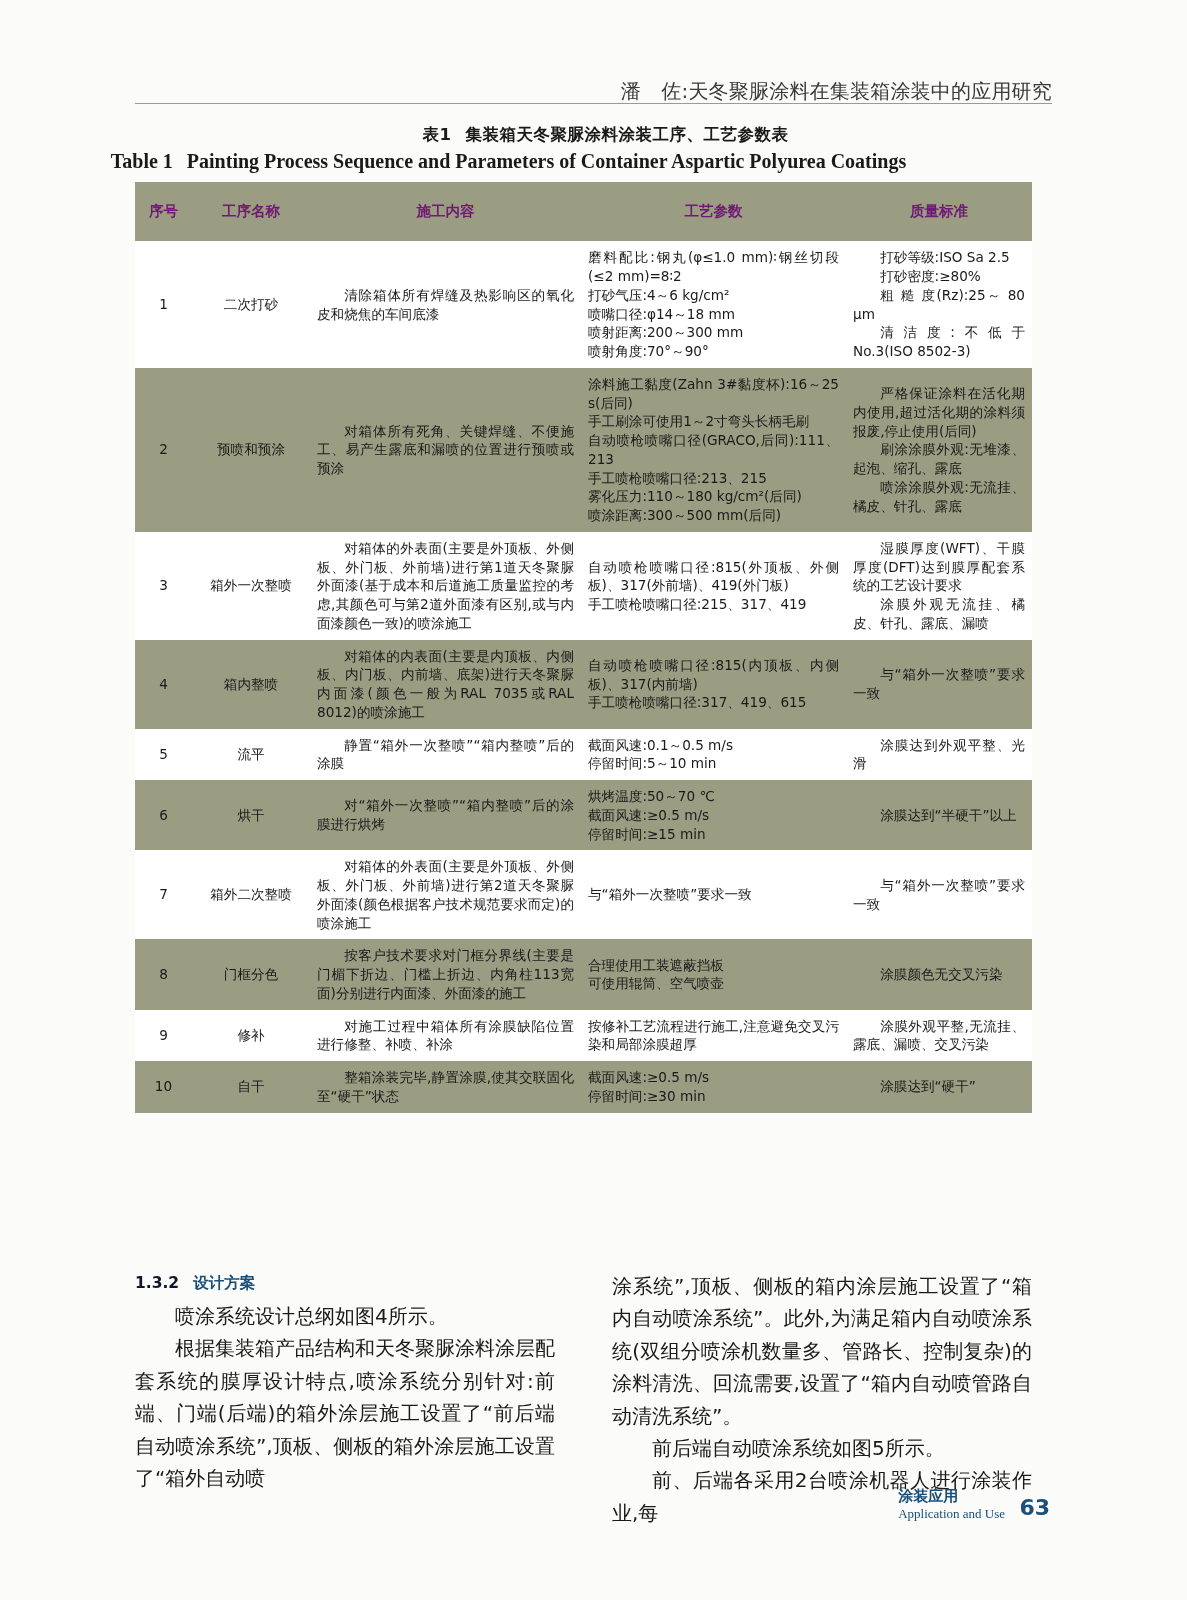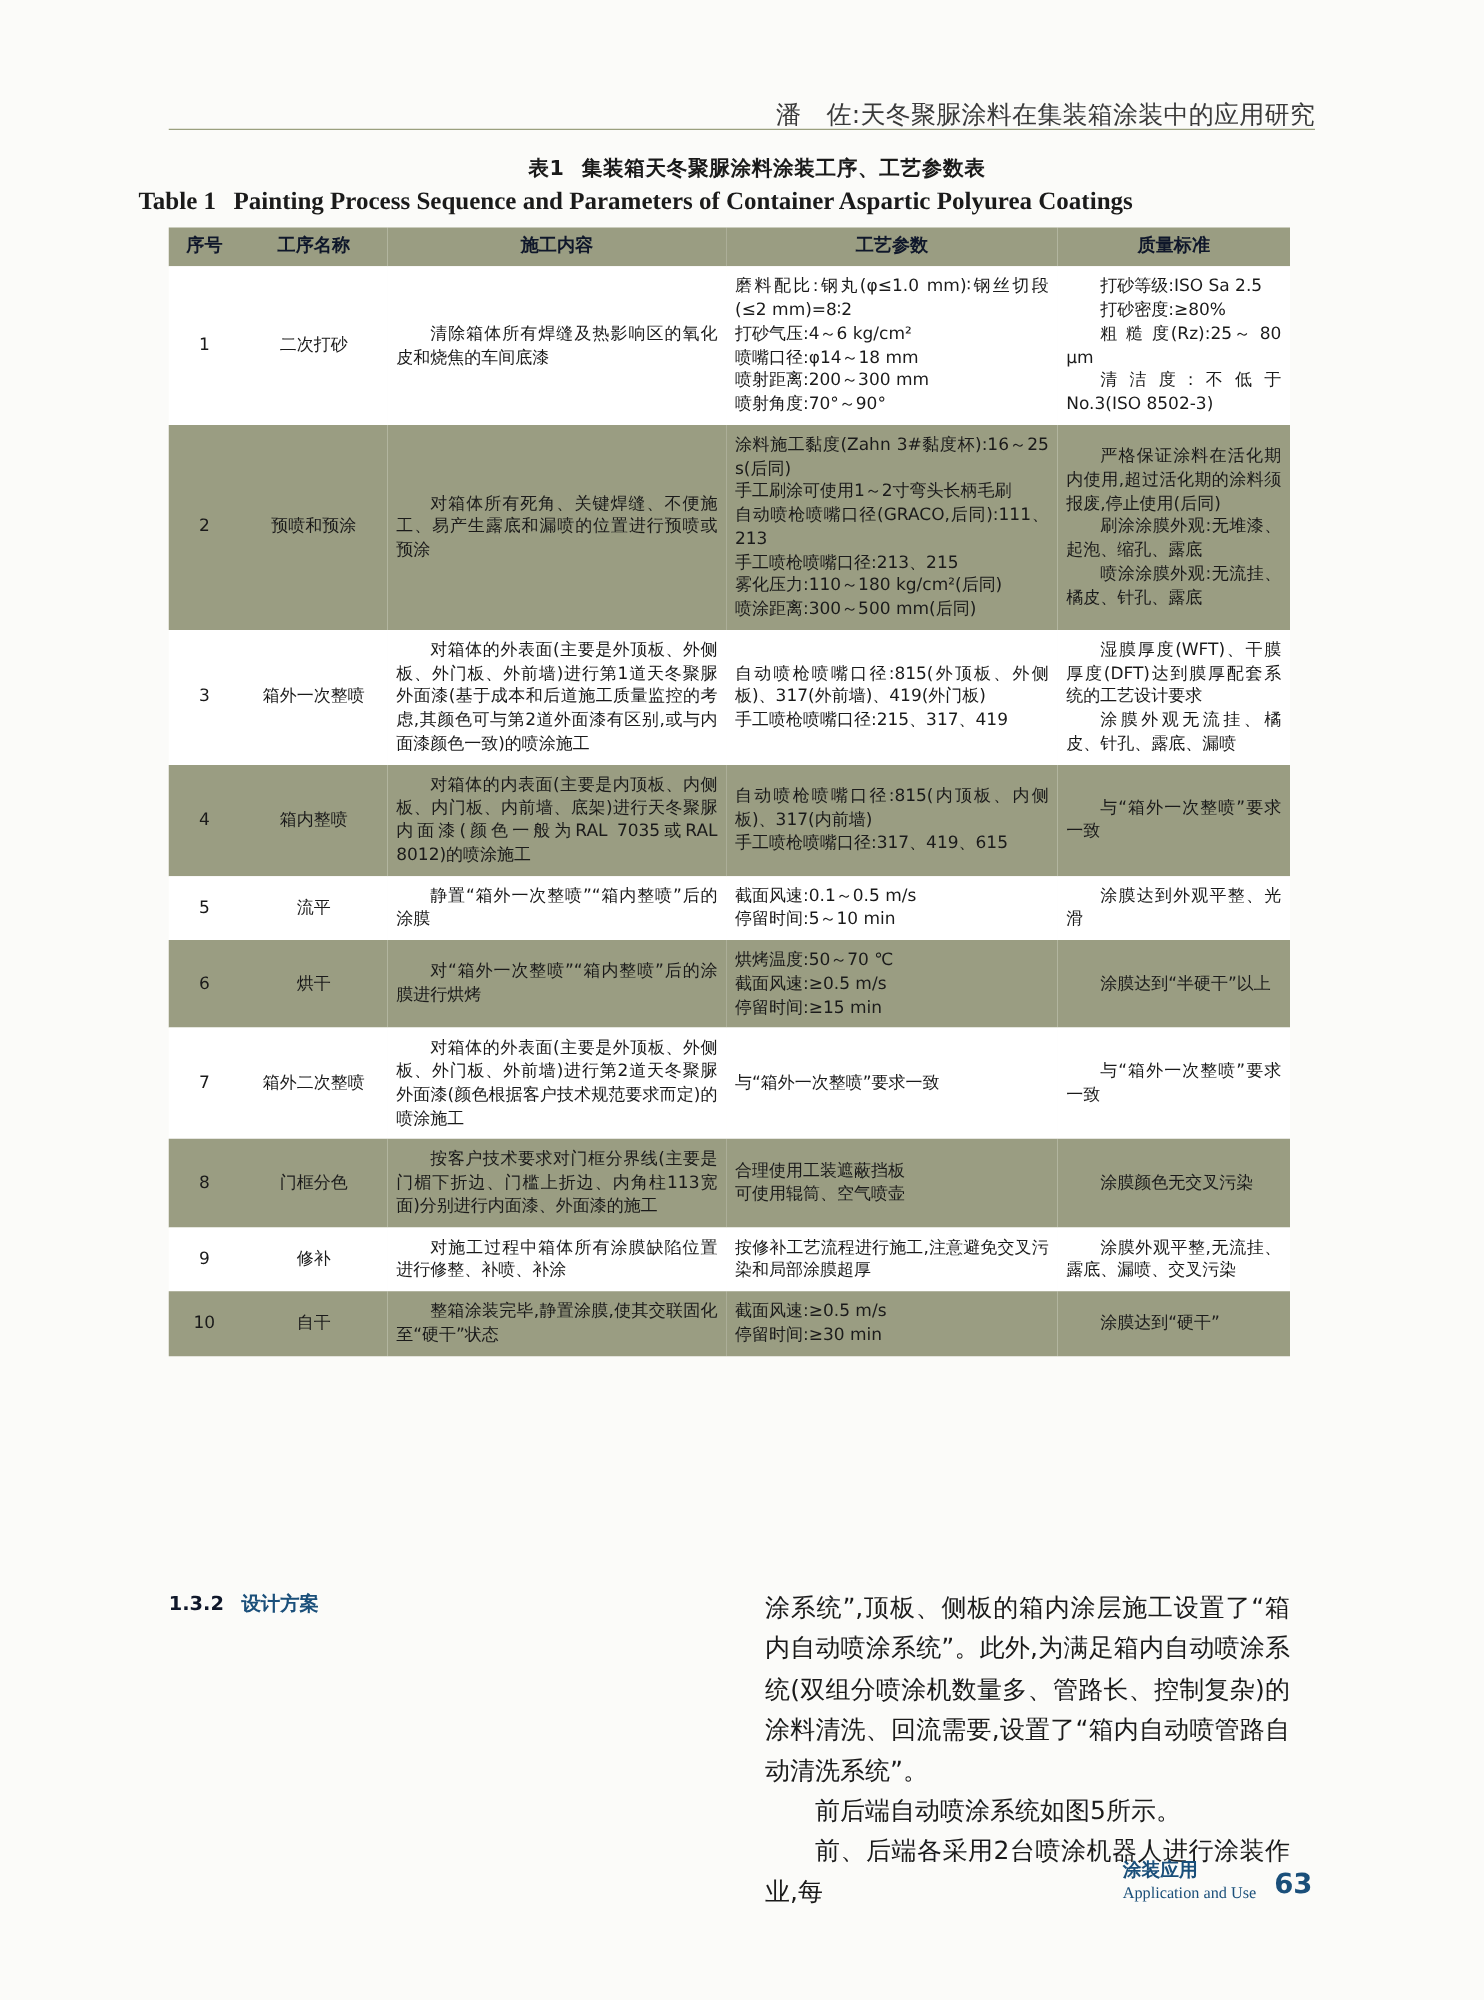--- a/index.html
+++ b/index.html
@@ -72,25 +72,25 @@
     line-height: 1.33;
   }
   table.proc col.c0 { width: 57px; }
   table.proc col.c1 { width: 118px; }
   table.proc col.c2 { width: 271px; }
   table.proc col.c3 { width: 265px; }
   table.proc col.c4 { width: 186px; }
 
   table.proc thead th {
     background: #9a9d82;
-    color: #0f172a;
+    color: #701a75;
     font-family: Liberation Sans, sans-serif;
     font-weight: bold;
     font-size: 14.5px;
-    padding: 6px 4px;
+    padding: 20px 4px;
     text-align: center;
     border: none;
   }
   table.proc tbody td {
     padding: 7px 7px;
     vertical-align: middle;
     border: none;
     font-family: "DejaVu Sans", "Liberation Sans", sans-serif;
     font-size: 13.6px;
     line-height: 1.38;
@@ -289,20 +289,24 @@
           </td>
         <td class="quality">涂膜达到“硬干”</td>
       </tr>
     </tbody>
   </table>
 
   <div class="sec-head" style="top:1273px; left:135px;">
     <span class="snum">1.3.2</span><span>设计方案</span>
   </div>
 
+  <div class="col" style="top:1300px; left:135px;">
+    <p>喷涂系统设计总纲如图4所示。</p>
+    <p>根据集装箱产品结构和天冬聚脲涂料涂层配套系统的膜厚设计特点,喷涂系统分别针对:前端、门端(后端)的箱外涂层施工设置了“前后端自动喷涂系统”,顶板、侧板的箱外涂层施工设置了“箱外自动喷</p>
+  </div>
 
   <div class="col" style="top:1270px; left:612px;">
     <p style="text-indent:0;">涂系统”,顶板、侧板的箱内涂层施工设置了“箱内自动喷涂系统”。此外,为满足箱内自动喷涂系统(双组分喷涂机数量多、管路长、控制复杂)的涂料清洗、回流需要,设置了“箱内自动喷管路自动清洗系统”。</p>
     <p>前后端自动喷涂系统如图5所示。</p>
     <p>前、后端各采用2台喷涂机器人进行涂装作业,每</p>
   </div>
 
   <div class="footer-label">
     <span class="f-cn">涂装应用</span>
     <span class="f-en">Application and Use</span>

